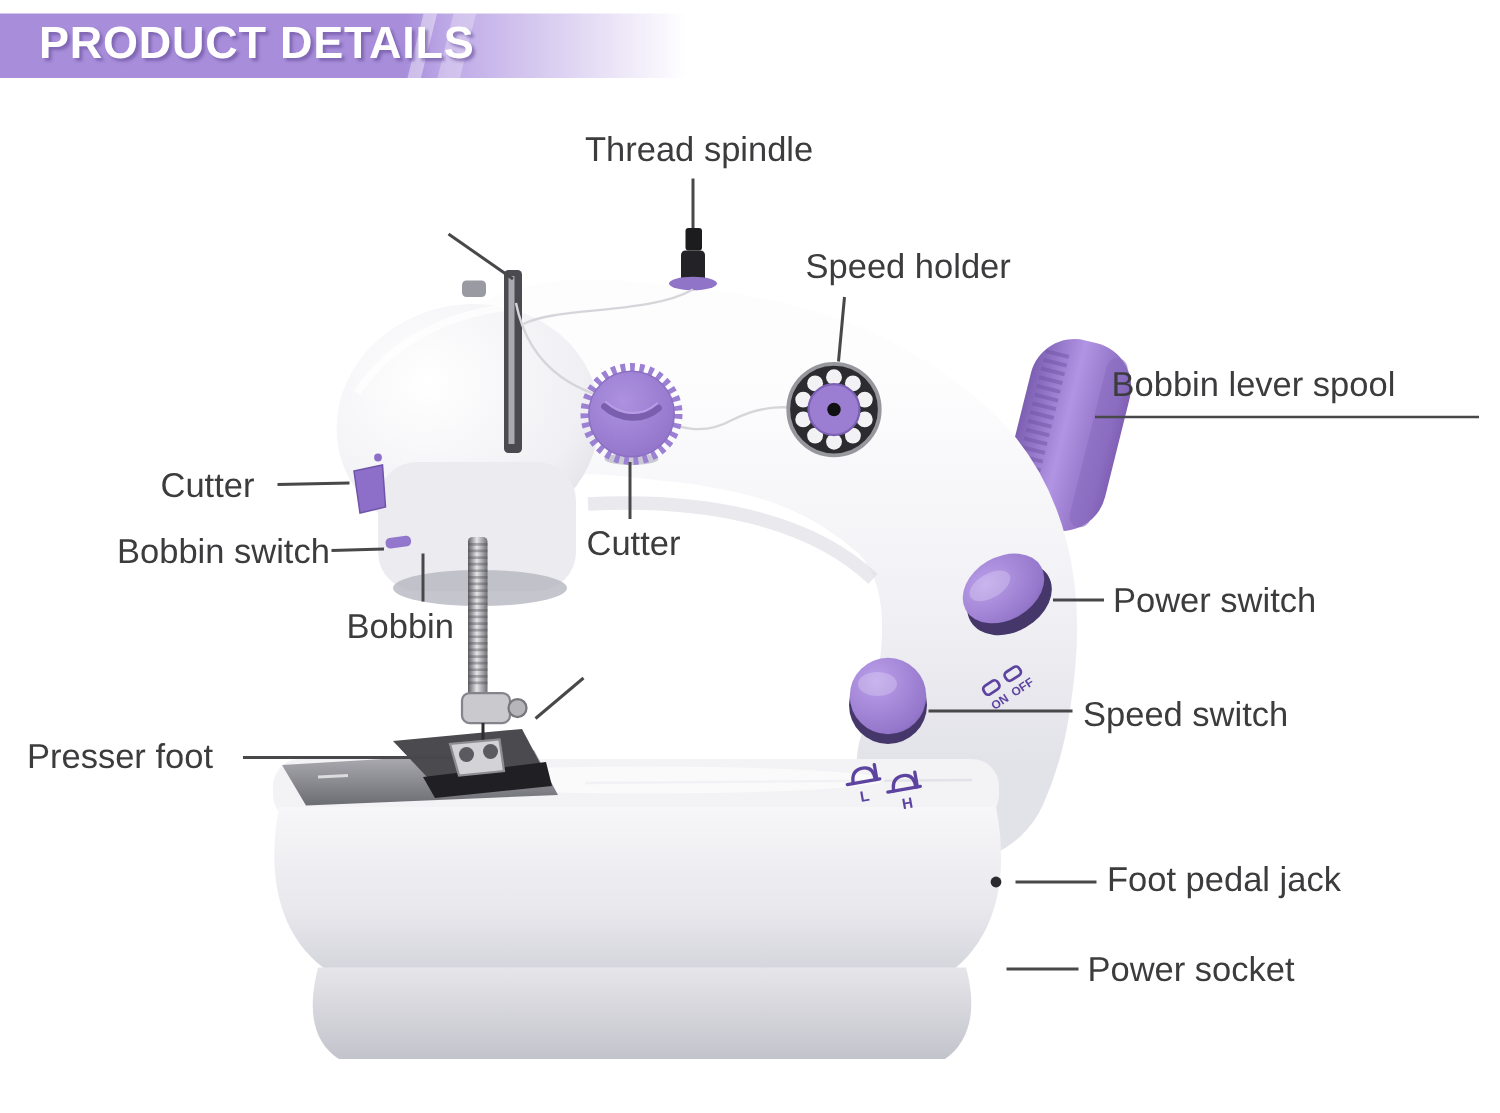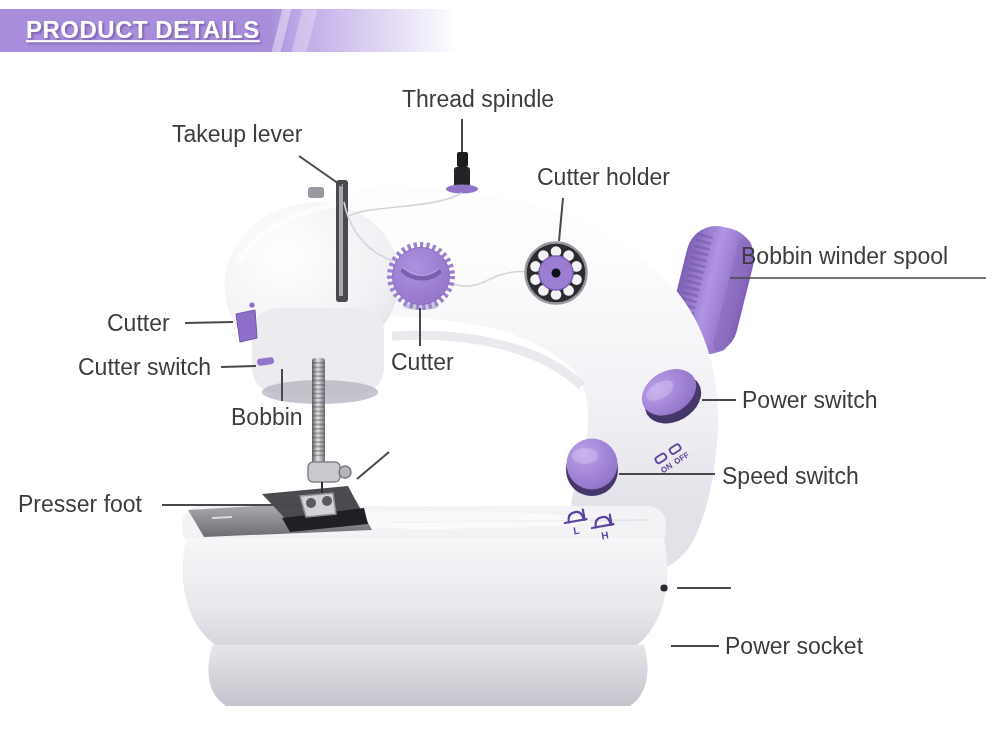--- a/index.html
+++ b/index.html
@@ -7,22 +7,22 @@
   .stage{position:relative;width:1000px;height:742px;background:#ffffff;}
 
   
   .banner{position:absolute;left:0;top:9px;width:472px;height:43px;
     background:linear-gradient(90deg,#a78dda 0%,#a78dda 57%,#bda8e6 63%,rgba(255,255,255,0) 97%);}
   .banner .stripe-a{position:absolute;left:277px;top:0;height:100%;width:9px;
     background:rgba(255,255,255,.40);transform:skewX(-14deg);}
   .banner .stripe-b{position:absolute;left:297px;top:0;height:100%;width:15px;
     background:rgba(255,255,255,.28);transform:skewX(-14deg);}
   .banner-title{position:absolute;left:26px;top:50%;transform:translateY(-53%);
-    font-size:24px;font-weight:bold;color:#ffffff;letter-spacing:.5px;white-space:nowrap;
-    text-shadow:2px 2px 2px rgba(104,78,153,.60);text-decoration:underline;}
+    font-size:30px;font-weight:bold;color:#ffffff;letter-spacing:.5px;white-space:nowrap;
+    text-shadow:2px 2px 2px rgba(104,78,153,.60);}
 
   
   .machine-svg{position:absolute;left:0;top:0;width:1000px;height:742px;}
 
   
   .lbl{position:absolute;font-size:23px;color:#3c3c3e;white-space:nowrap;z-index:5;}
 </style>
 </head>
 <body>
 
@@ -224,25 +224,25 @@
       <line x1="420" y1="308" x2="420" y2="346"></line>
       <line x1="389" y1="452" x2="357" y2="479"></line>
       <line x1="162" y1="505" x2="300" y2="505"></line>
       <line x1="702" y1="400" x2="736" y2="400"></line>
       <line x1="619" y1="474" x2="715" y2="474"></line>
       <line x1="677" y1="588" x2="731" y2="588"></line>
       <line x1="671" y1="646" x2="719" y2="646"></line>
     </g>
   </svg>
 
-  <div class="lbl" style="left:402px;top:86px">Thread spindle</div>
-  <div class="lbl" style="left:172px;top:121px">Takeup lever</div>
-  <div class="lbl" style="left:537px;top:164px">Cutter holder</div>
-  <div class="lbl" style="left:741px;top:243px">Bobbin winder spool</div>
+  <div class="lbl" style="left:390px;top:86px">Thread spindle</div>
+  <div class="lbl" style="left:537px;top:164px">Speed holder</div>
+  <div class="lbl" style="left:741px;top:243px">Bobbin lever spool</div>
   <div class="lbl" style="left:107px;top:310px">Cutter</div>
-  <div class="lbl" style="left:78px;top:354px">Cutter switch</div>
+  <div class="lbl" style="left:78px;top:354px">Bobbin switch</div>
   <div class="lbl" style="left:231px;top:404px">Bobbin</div>
   <div class="lbl" style="left:391px;top:349px">Cutter</div>
   <div class="lbl" style="left:18px;top:491px">Presser foot</div>
   <div class="lbl" style="left:722px;top:463px">Speed switch</div>
   <div class="lbl" style="left:742px;top:387px">Power switch</div>
+  <div class="lbl" style="left:738px;top:573px">Foot pedal jack</div>
   <div class="lbl" style="left:725px;top:633px">Power socket</div>
 </div>
 
 </body></html>

